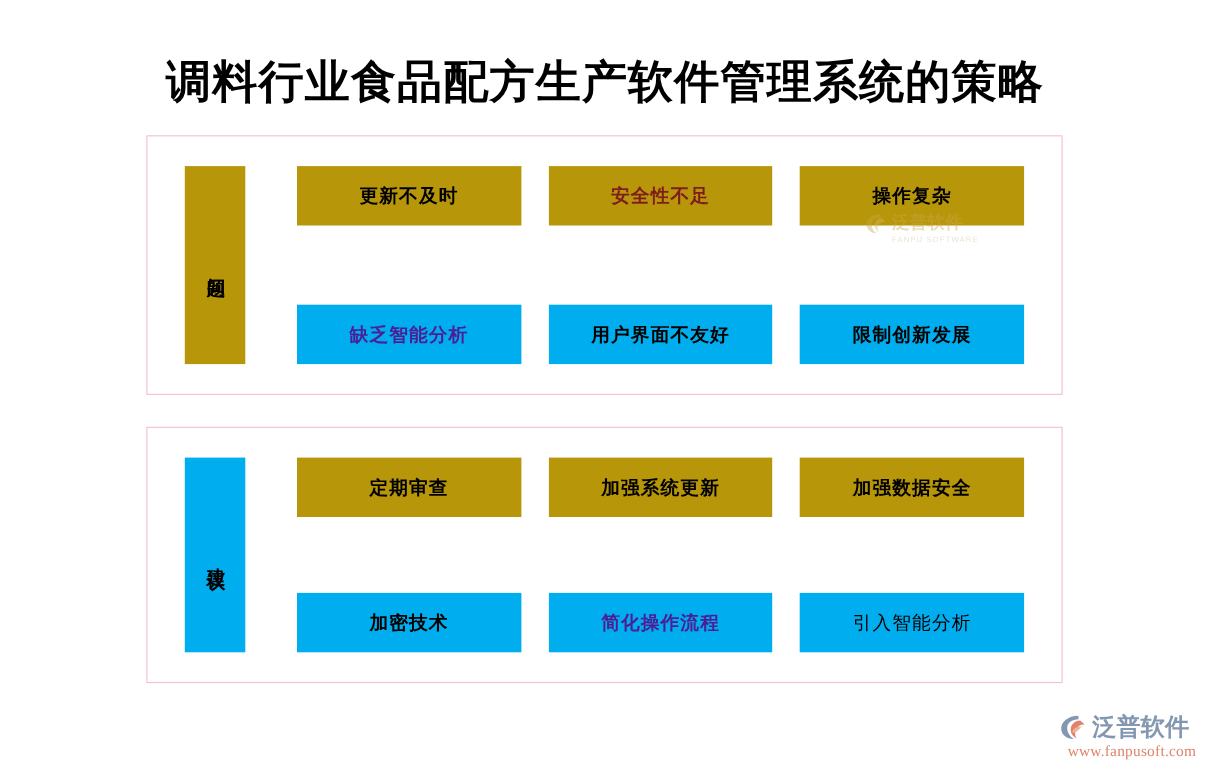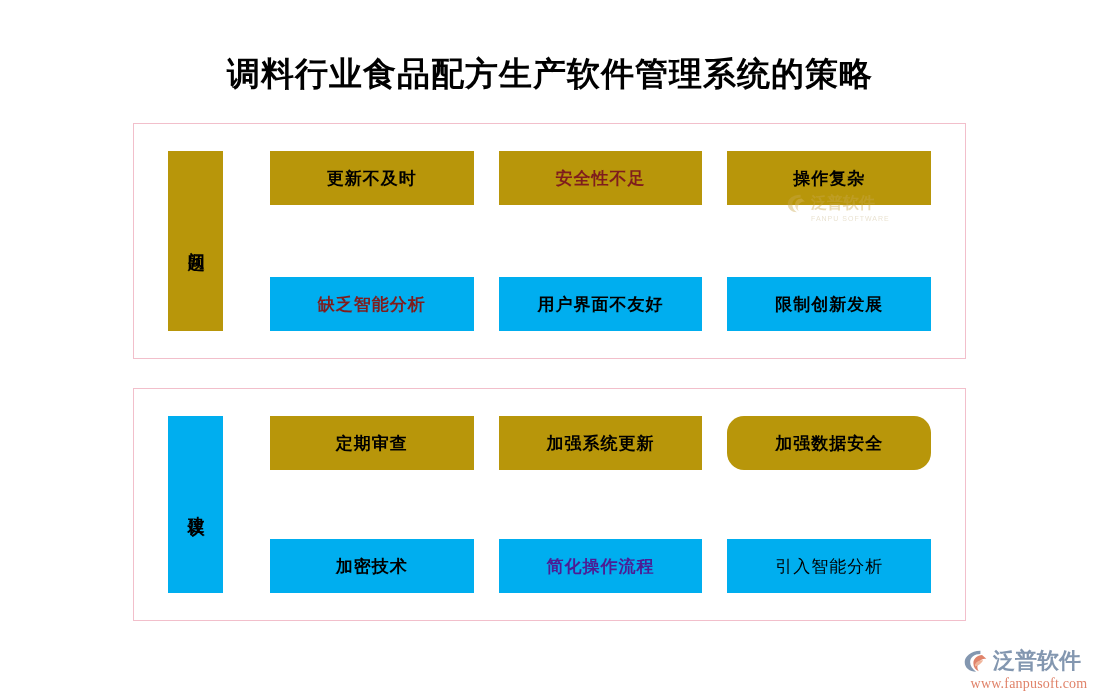--- a/index.html
+++ b/index.html
@@ -15,21 +15,21 @@
     position: relative;
   }
 
   
   .page-title {
     position: absolute;
     left: 0;
     top: 52px;
     width: 1100px;
     text-align: center;
-    font-size: 33px;
+    font-size: 41px;
     font-weight: bold;
     color: #000000;
     letter-spacing: 1px;
     line-height: 44px;
     white-space: nowrap;
   }
 
   
   .panel {
     position: absolute;
@@ -169,38 +169,38 @@
     <div class="side-label" id="side-label-0" style="background: rgb(184, 150, 10);">
       <span class="vtext">问题</span>
     </div>
     <div class="rows">
       <div class="row">
         <div class="cell bold" id="c-0-0-0" style="background: rgb(184, 150, 10); font-weight: bold; color: rgb(0, 0, 0);">更新不及时</div>
         <div class="cell bold" id="c-0-0-1" style="background: rgb(184, 150, 10); font-weight: bold; color: #7f1d1d;">安全性不足</div>
         <div class="cell bold" id="c-0-0-2" style="background: rgb(184, 150, 10); font-weight: bold; color: rgb(0, 0, 0); text-align: right;">操作复杂</div>
       </div>
       <div class="row">
-        <div class="cell bold" id="c-0-1-0" style="background: rgb(0, 174, 239); font-weight: bold; color: #7f1d1d;">缺乏智能分析</div>
+        <div class="cell bold" id="c-0-1-0" style="background: rgb(0, 174, 239); font-weight: bold; color: #4c1d95;">缺乏智能分析</div>
         <div class="cell bold" id="c-0-1-1" style="background: rgb(0, 174, 239); font-weight: bold; color: rgb(0, 0, 0);">用户界面不友好</div>
         <div class="cell bold" id="c-0-1-2" style="background: rgb(0, 174, 239); font-weight: bold; color: rgb(0, 0, 0);">限制创新发展</div>
       </div>
     </div>
   </div>
 </div>
 
 <div class="panel" id="panel-1" style="border-color: rgb(242, 191, 203);">
   <div class="panel-inner">
     <div class="side-label" id="side-label-1" style="background: rgb(0, 174, 239);">
       <span class="vtext">建议</span>
     </div>
     <div class="rows">
       <div class="row">
         <div class="cell bold" id="c-1-0-1" style="background: rgb(184, 150, 10); font-weight: bold; color: rgb(0, 0, 0);">定期审查</div>
         <div class="cell bold" id="c-1-0-0" style="background: rgb(184, 150, 10); font-weight: bold; color: rgb(0, 0, 0);">加强系统更新</div>
-        <div class="cell bold" id="c-1-0-2" style="background: rgb(184, 150, 10); font-weight: bold; color: rgb(0, 0, 0); border-radius: 17px;">加强数据安全</div>
+        <div class="cell bold" id="c-1-0-2" style="background: rgb(184, 150, 10); font-weight: bold; color: rgb(0, 0, 0);">加强数据安全</div>
       </div>
       <div class="row">
         <div class="cell bold" id="c-1-1-0" style="background: rgb(0, 174, 239); font-weight: bold; color: rgb(0, 0, 0);">加密技术</div>
         <div class="cell normal" id="c-1-1-1" style="background: rgb(0, 174, 239); font-weight: bold; color: #4c1d95;">简化操作流程</div>
         <div class="cell normal" id="c-1-1-2" style="background: rgb(0, 174, 239); font-weight: normal; color: rgb(0, 0, 0);">引入智能分析</div>
       </div>
     </div>
   </div>
 </div>
 

